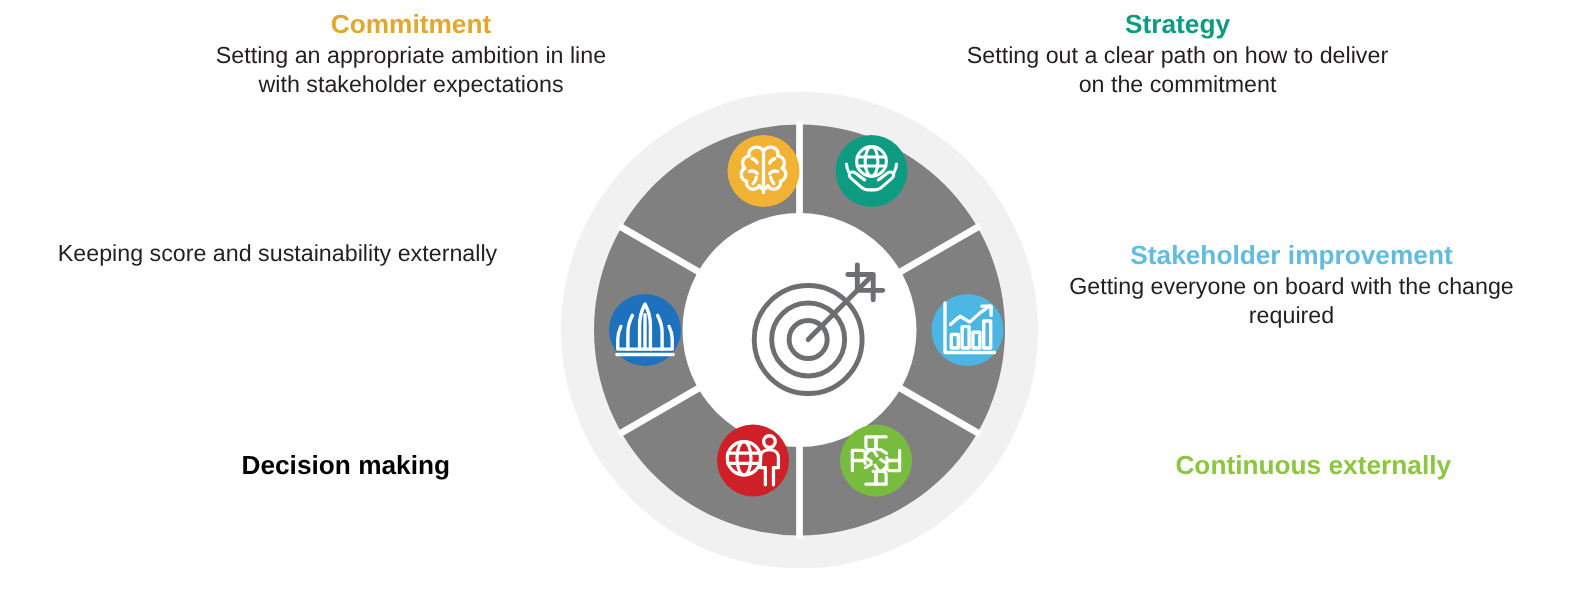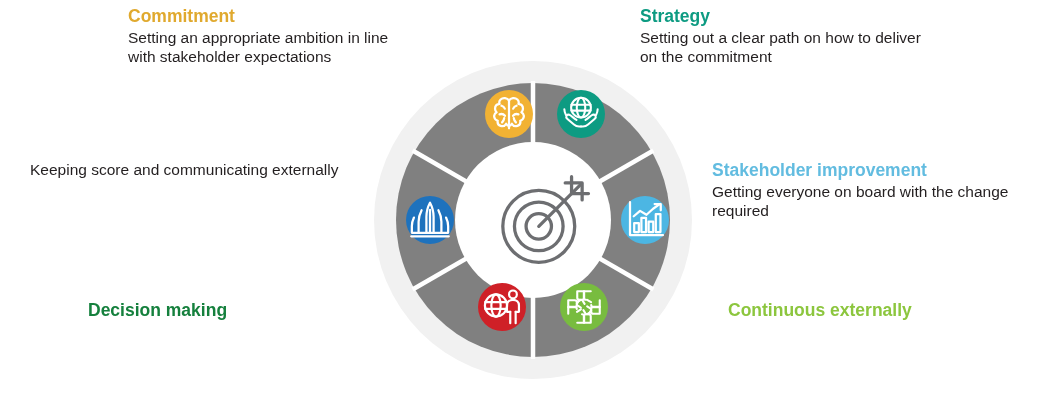--- a/index.html
+++ b/index.html
@@ -18,21 +18,21 @@
   .stage {
     position: absolute;
     inset: 0;
     width: 1050px;
     height: 395px;
   }
 
   
   .label-block {
     position: absolute;
-    text-align: left;
+    text-align: center;
   }
   .label-title {
     font-size: 17.5px;
     font-weight: bold;
     line-height: 1.18;
     margin: 0 0 1px 0;
     white-space: nowrap;
   }
   .label-desc {
     font-size: 15.5px;
@@ -95,25 +95,25 @@
 <body>
 
 <div class="stage">
 
   <div class="label-block" id="block-commitment">
     <p class="label-title" style="color:#e0a92e">Commitment</p>
     <p class="label-desc">Setting an appropriate ambition in line with stakeholder expectations</p>
   </div>
 
   <div class="label-block" id="block-monitoring">
-    <p class="label-desc">Keeping score and communicating externally</p>
+    <p class="label-desc">Keeping score and sustainability externally</p>
   </div>
 
   <div class="label-block" id="block-decision">
-    <p class="label-title" style="color:#15803d">Decision making</p>
+    <p class="label-title" style="color:#000000">Decision making</p>
   </div>
 
   <div class="label-block" id="block-strategy">
     <p class="label-title" style="color:#0d9b82">Strategy</p>
     <p class="label-desc">Setting out a clear path on how to deliver on the commitment</p>
   </div>
 
   <div class="label-block" id="block-stakeholder">
     <p class="label-title" style="color:#62bce0">Stakeholder improvement</p>
     <p class="label-desc">Getting everyone on board with the change required</p>

